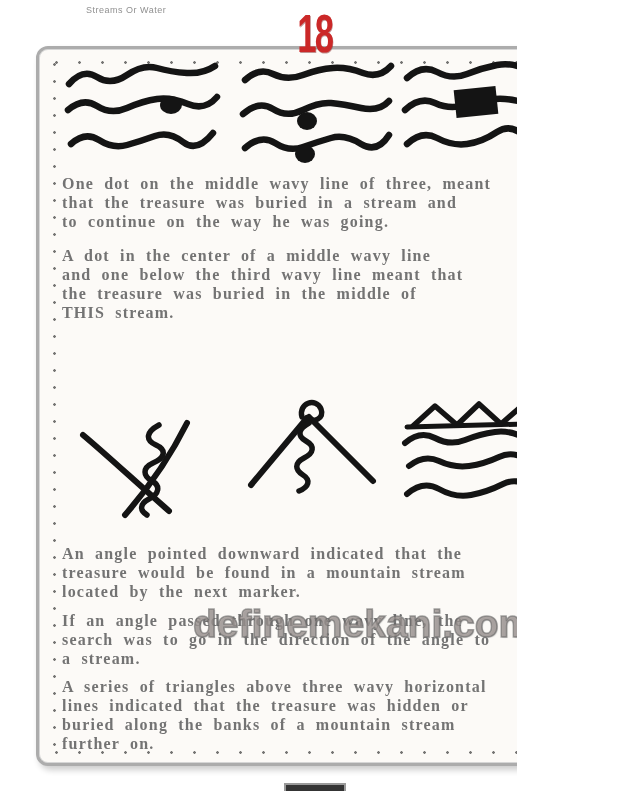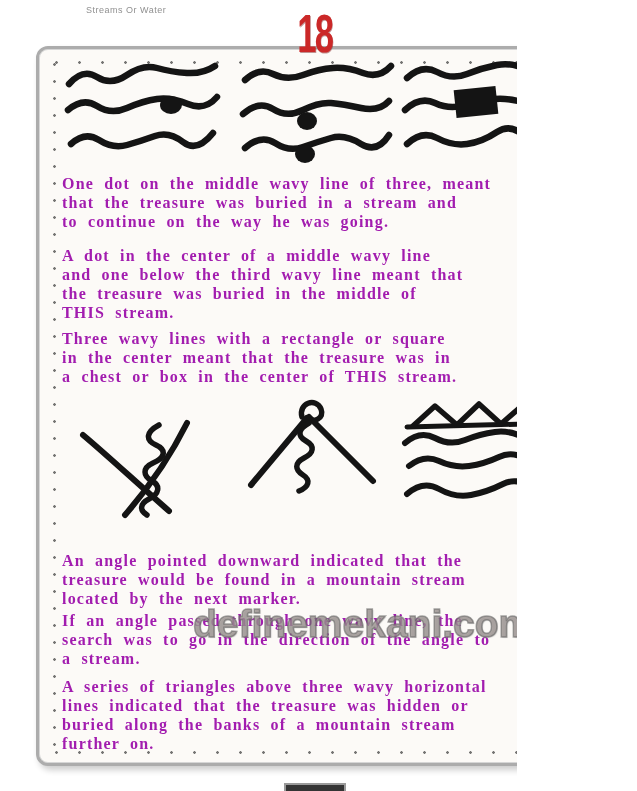--- a/index.html
+++ b/index.html
@@ -20,22 +20,22 @@
   .speckle.top{left:4px;top:2px;right:4px;height:20px;}
   .speckle.bottom{left:4px;bottom:2px;right:4px;height:20px;}
   .speckle.left{left:2px;top:4px;bottom:4px;width:20px;}
   .speckle.right{right:2px;top:4px;bottom:4px;width:20px;}
   .page-number{position:absolute;left:288px;top:6px;width:52px;text-align:center;
           font-family:"Liberation Sans",sans-serif;font-weight:700;font-size:54px;line-height:1;
           color:#cb2828;letter-spacing:-3px;transform:scaleX(.64);transform-origin:center top;
           text-shadow:1px 1px 0 rgba(120,20,20,.45);}
   .para{position:absolute;left:62px;width:528px;white-space:pre-line;
           font-family:"Liberation Serif",serif;font-weight:700;font-size:16px;line-height:19px;
-          letter-spacing:1.2px;word-spacing:5px;color:#a21caf;}
-  .p1{top:174px;} .p2{top:246px;font-family:Liberation Serif, serif;} .p3{top:329px;} .p4{top:544px;margin-top:7px;} .p5{top:611px;} .p6{top:677px;}
+          letter-spacing:1.2px;word-spacing:5px;color:#737373;}
+  .p1{top:174px;} .p2{top:246px;font-family:Liberation Serif, serif;} .p3{top:329px;} .p4{top:544px;} .p5{top:611px;} .p6{top:677px;}
   .symbols{position:absolute;left:55px;}
   .symbols.top-row{top:58px;}
   .symbols.mid-row{top:393px;}
   .watermark{position:absolute;left:193px;top:602px;font-family:"Liberation Sans",sans-serif;
           font-weight:800;font-size:39px;letter-spacing:0;
           color:rgba(150,142,138,.72);-webkit-text-stroke:1.5px rgba(95,95,95,.55);
           text-shadow:1px 1px 1px rgba(140,140,140,.35);z-index:5;}
   .bottom-cutoff{position:absolute;left:284px;top:783px;width:62px;height:10px;
           background:#343434;border:2px solid #9a9a9a;border-bottom:none;box-sizing:border-box;}
   svg .ink{stroke:#141414;fill:none;stroke-linecap:round;stroke-linejoin:round;}
@@ -78,23 +78,20 @@
     </g>
   </svg>
 
   <div class="para p1">One dot on the middle wavy line of three, meant
 that the treasure was buried in a stream and
 to continue on the way he was going.</div>
   <div class="para p2">A dot in the center of a middle wavy line
 and one below the third wavy line meant that
 the treasure was buried in the middle of
 THIS stream.</div>
-  <div class="para p3">Three wavy lines with a rectangle or square
-in the center meant that the treasure was in
-a chest or box in the center of THIS stream.</div>
 
   <svg class="symbols mid-row" width="530" height="145" viewBox="0 0 530 145">
     <g>
       <path class="ink" stroke-width="6" d="M28,42 C52,62 84,92 114,118"></path>
       <path class="ink" stroke-width="6" d="M132,30 C118,58 96,92 70,122"></path>
       <path class="ink" stroke-width="5.5" d="M104,32 c-13,7 -14,15 -3,20 c11,5 9,13 -3,18 c-11,5 -10,13 -1,18 c9,5 7,13 -3,18 c-10,5 -9,12 -2,16"></path>
     </g>
     <g>
       <path class="ink" stroke-width="5.5" d="M247,24 c-4,-14 14,-20 19,-8 c4,10 -8,14 -14,9"></path>
       <path class="ink" stroke-width="6" d="M252,25 L196,92"></path>

